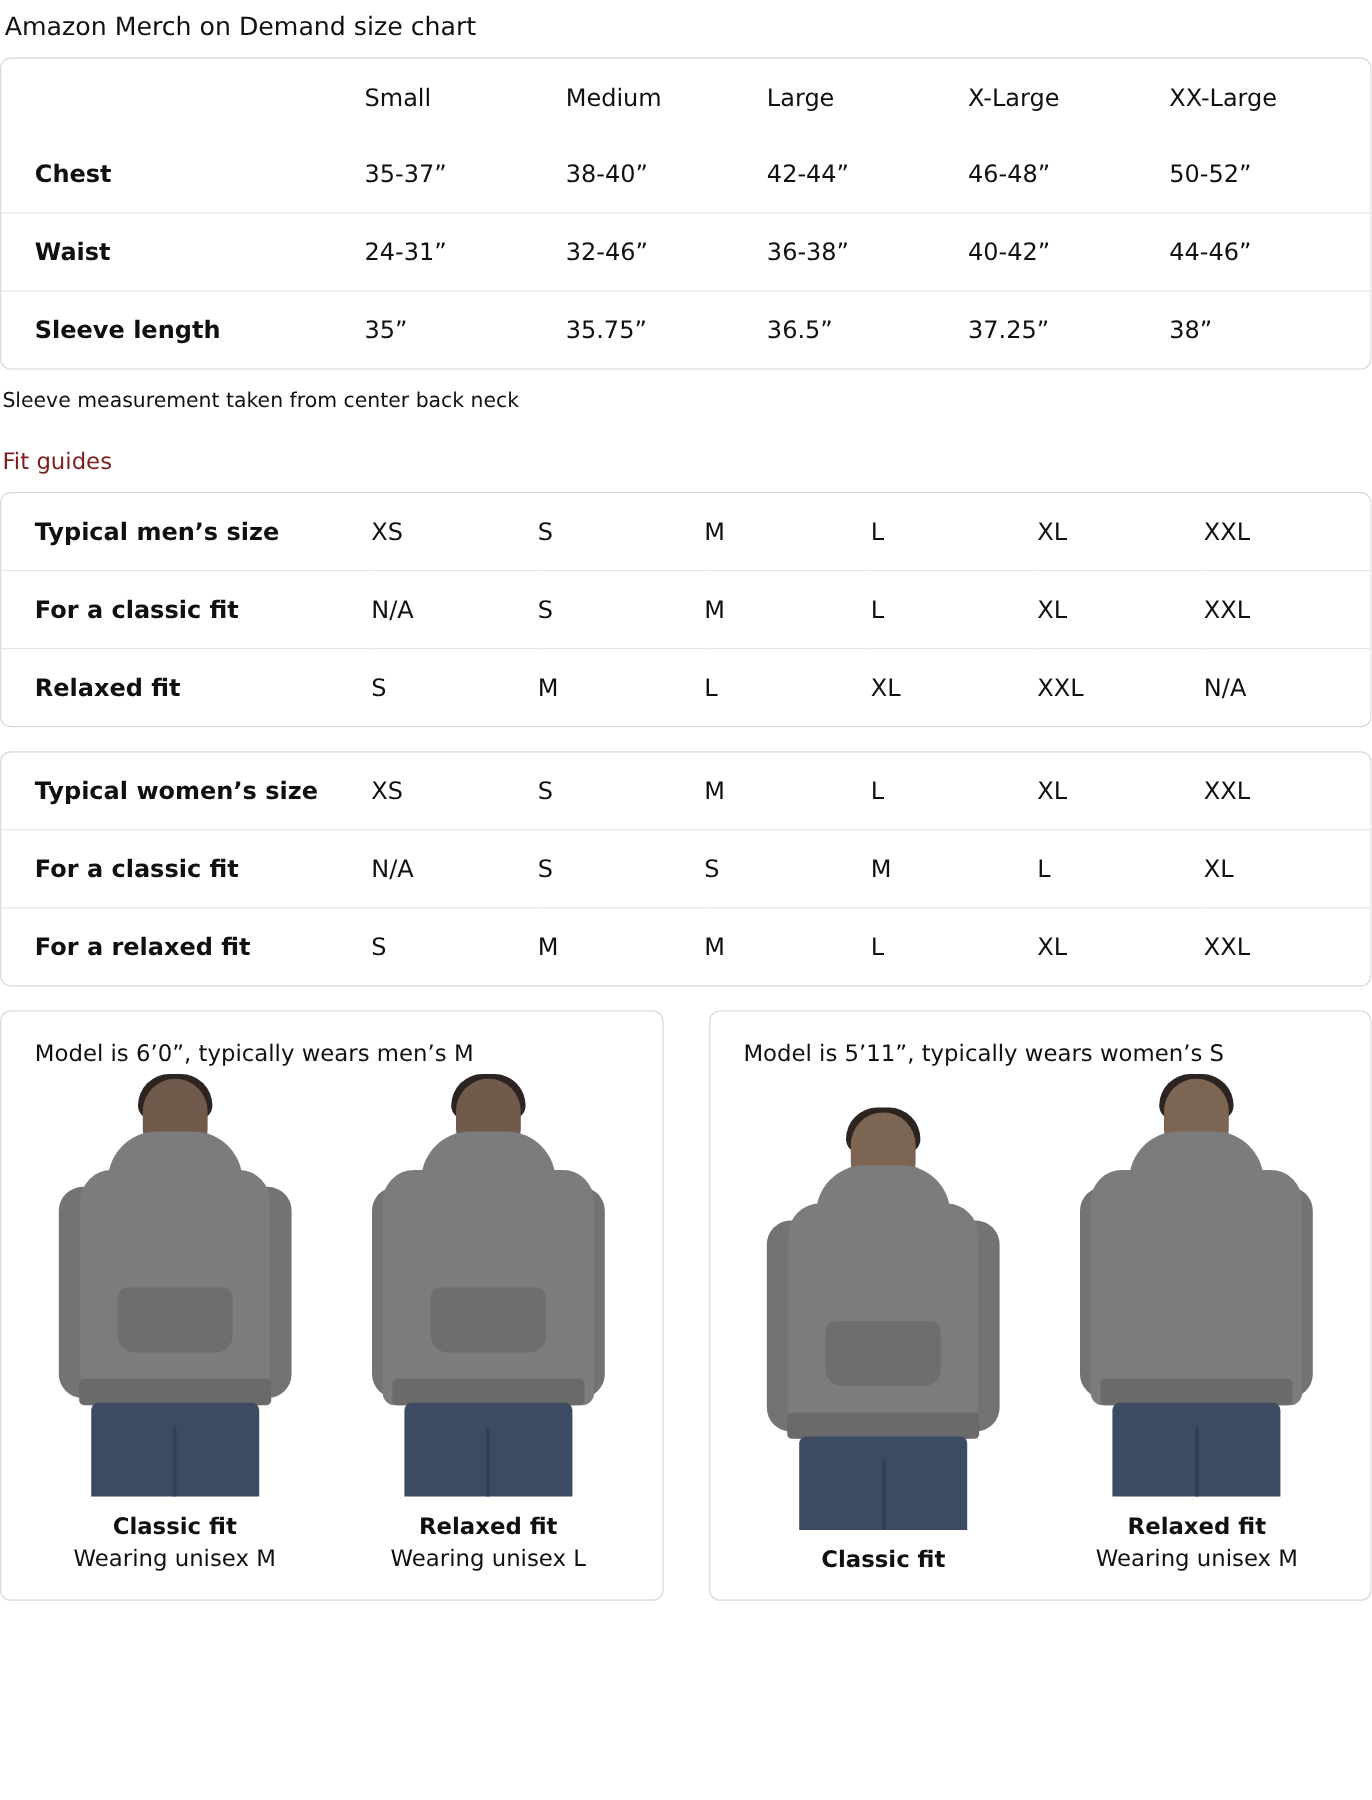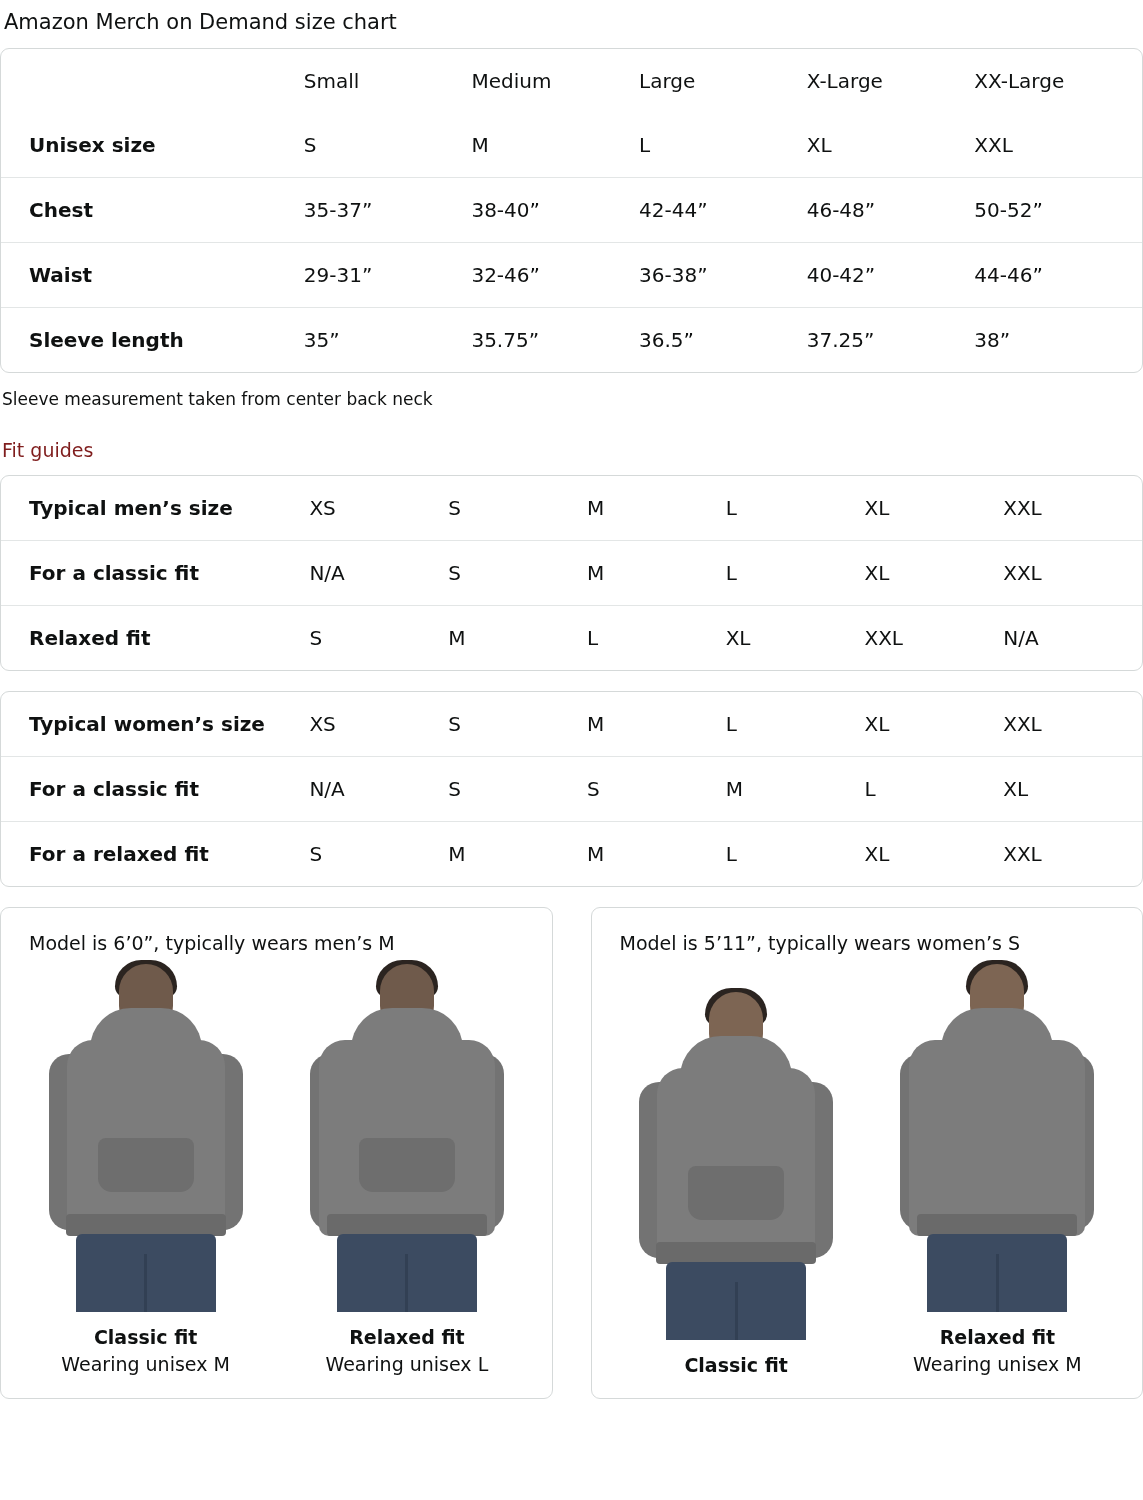--- a/index.html
+++ b/index.html
@@ -247,38 +247,30 @@
           <th class="corner"></th>
           <th class="colhead">Small</th>
           <th class="colhead">Medium</th>
           <th class="colhead">Large</th>
           <th class="colhead">X-Large</th>
           <th class="colhead">XX-Large</th>
         </tr>
       </thead>
       <tbody>
         <tr>
-          <td class="rowhead">Unisex size</td>
-          <td class="val">S</td>
-          <td class="val">M</td>
-          <td class="val">L</td>
-          <td class="val">XL</td>
-          <td class="val">XXL</td>
-        </tr>
-        <tr>
           <td class="rowhead">Chest</td>
           <td class="val">35-37”</td>
           <td class="val">38-40”</td>
           <td class="val">42-44”</td>
           <td class="val">46-48”</td>
           <td class="val">50-52”</td>
         </tr>
         <tr>
           <td class="rowhead">Waist</td>
-          <td class="val">29-31”</td>
+          <td class="val">24-31”</td>
           <td class="val">32-46”</td>
           <td class="val">36-38”</td>
           <td class="val">40-42”</td>
           <td class="val">44-46”</td>
         </tr>
         <tr>
           <td class="rowhead">Sleeve length</td>
           <td class="val">35”</td>
           <td class="val">35.75”</td>
           <td class="val">36.5”</td>

